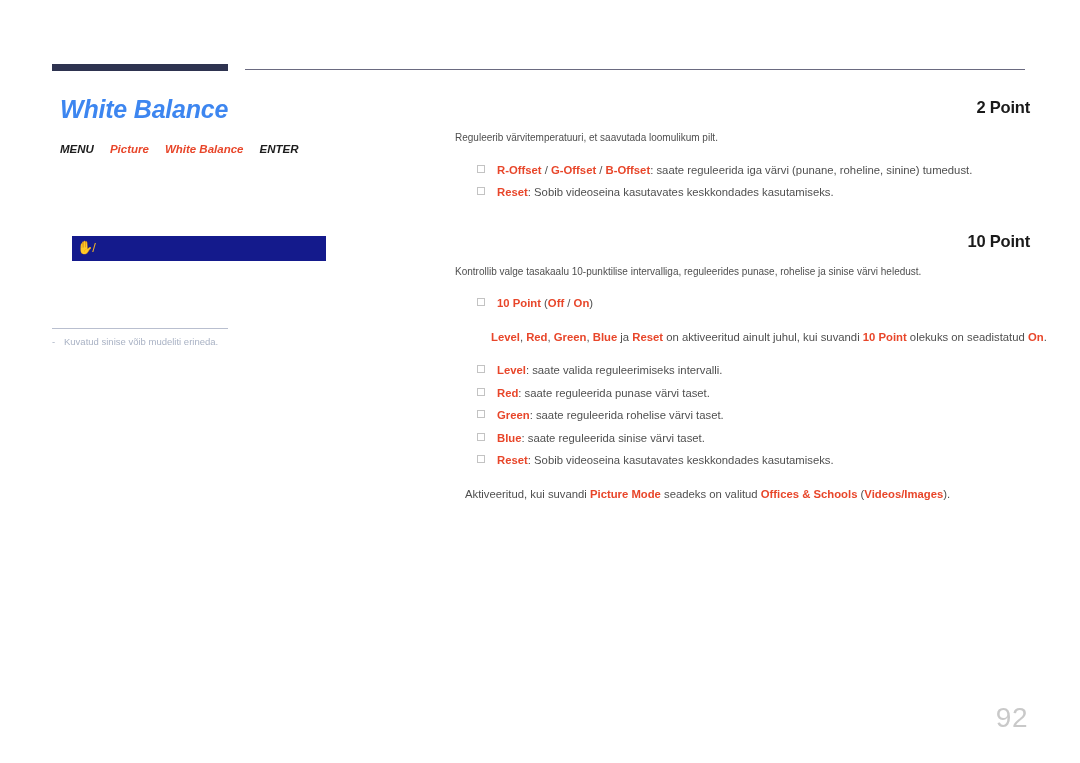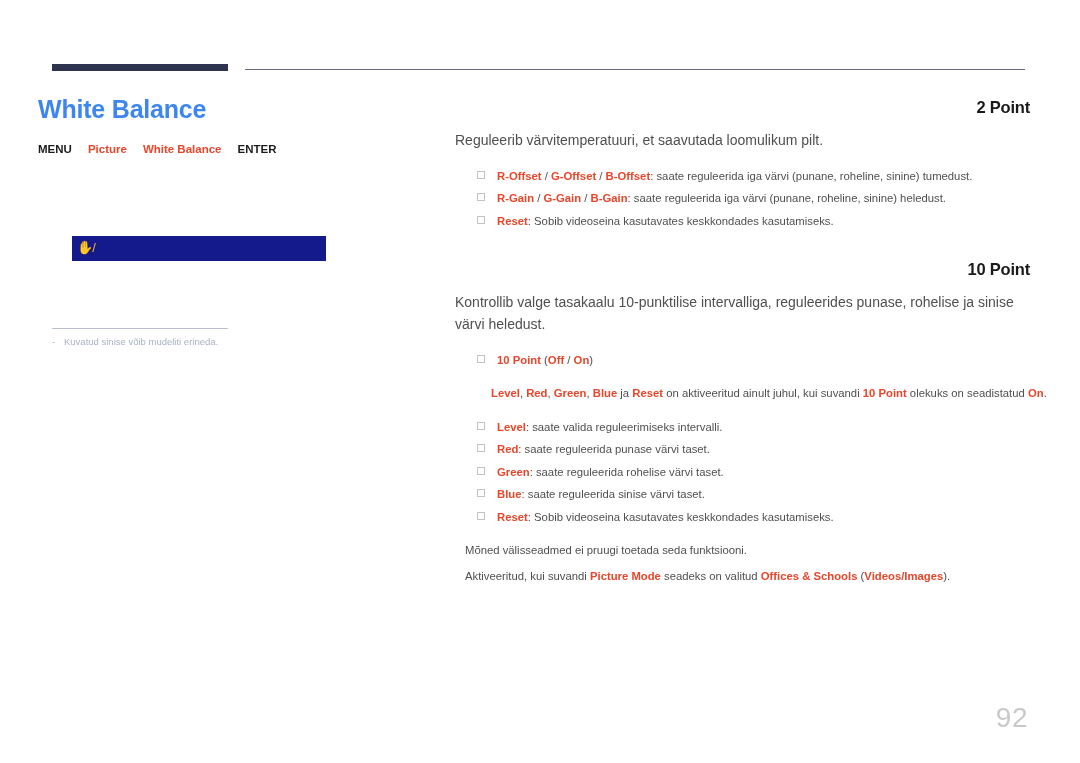--- a/index.html
+++ b/index.html
@@ -35,23 +35,24 @@
     left: 245px;
     top: 69px;
     width: 780px;
     height: 1px;
     background: #6a6a80;
   }
 
   
   .left-col {
     position: absolute;
-    left: 38px;
+    left: 60px;
     top: 95px;
     width: 360px;
+    font-style: italic;
   }
   .page-title {
     font-size: 25px;
     font-weight: bold;
     color: #3d86f0;
     letter-spacing: -0.2px;
     line-height: 1.15;
     margin: 0 0 20px 0;
   }
   .menu-path {
@@ -128,21 +129,21 @@
     font-size: 16.5px;
     font-weight: bold;
     color: #1a1a1a;
     margin: 0 0 13px 0;
     letter-spacing: -0.2px;
     text-align: right;
   }
   .sec-head.second { margin-top: 30px; }
 
   .lede {
-    font-size: 14px;
+    font-size: 10px;
     color: #4f4f4f;
     line-height: 1.55;
     margin: 0 0 6px 0;
   }
 
   ul.bullets {
     list-style: none;
     margin: 16px;
     padding: 0;
   }
@@ -221,35 +222,33 @@
 <div class="foot-note">
   <span class="dash">-</span><span>Kuvatud sinise võib mudeliti erineda.</span>
 </div>
 
 <div class="right-col">
 
   <h2 class="sec-head">2 Point</h2>
   <p class="lede">Reguleerib värvitemperatuuri, et saavutada loomulikum pilt.</p>
   <ul class="bullets">
       <li><span class="box-glyph"></span><span class="kw">R-Offset</span><span class="sep"> / </span><span class="kw">G-Offset</span><span class="sep"> / </span><span class="kw">B-Offset</span><span class="sep">: saate reguleerida iga värvi (punane, roheline, sinine) tumedust.</span></li>
-      <li><span class="box-glyph"></span><span class="kw">R-Gain</span><span class="sep"> / </span><span class="kw">G-Gain</span><span class="sep"> / </span><span class="kw">B-Gain</span><span class="sep">: saate reguleerida iga värvi (punane, roheline, sinine) heledust.</span></li>
       <li><span class="box-glyph"></span><span class="kw">Reset</span><span class="sep">: Sobib videoseina kasutavates keskkondades kasutamiseks.</span></li>
     </ul>
 
   <h2 class="sec-head second">10 Point</h2>
   <p class="lede">Kontrollib valge tasakaalu 10-punktilise intervalliga, reguleerides punase, rohelise ja sinise värvi heledust.</p>
   <ul class="bullets">
       <li><span class="box-glyph"></span><span class="kw">10 Point</span><span class="sep"> (</span><span class="kw">Off</span><span class="sep"> / </span><span class="kw">On</span><span class="sep">)</span></li>
     </ul>
   <p class="subnote"><span class="kw">Level</span><span class="sep">, </span><span class="kw">Red</span><span class="sep">, </span><span class="kw">Green</span><span class="sep">, </span><span class="kw">Blue</span><span class="sep"> ja </span><span class="kw">Reset</span><span class="sep"> on aktiveeritud ainult juhul, kui suvandi </span><span class="kw">10 Point</span><span class="sep"> olekuks on seadistatud </span><span class="kw">On</span><span class="sep">.</span></p>
   <ul class="bullets">
       <li><span class="box-glyph"></span><span class="kw">Level</span><span class="sep">: saate valida reguleerimiseks intervalli.</span></li>
       <li><span class="box-glyph"></span><span class="kw">Red</span><span class="sep">: saate reguleerida punase värvi taset.</span></li>
       <li><span class="box-glyph"></span><span class="kw">Green</span><span class="sep">: saate reguleerida rohelise värvi taset.</span></li>
       <li><span class="box-glyph"></span><span class="kw">Blue</span><span class="sep">: saate reguleerida sinise värvi taset.</span></li>
       <li><span class="box-glyph"></span><span class="kw">Reset</span><span class="sep">: Sobib videoseina kasutavates keskkondades kasutamiseks.</span></li>
     </ul>
-  <p class="tailnote first"><span class="sep">Mõned välisseadmed ei pruugi toetada seda funktsiooni.</span></p>
   <p class="tailnote"><span class="sep">Aktiveeritud, kui suvandi </span><span class="kw">Picture Mode</span><span class="sep"> seadeks on valitud </span><span class="kw">Offices &amp; Schools</span><span class="sep"> (</span><span class="kw">Videos/Images</span><span class="sep">).</span></p>
 
 </div>
 
 <div class="page-number">92</div>
 
 </body></html>

